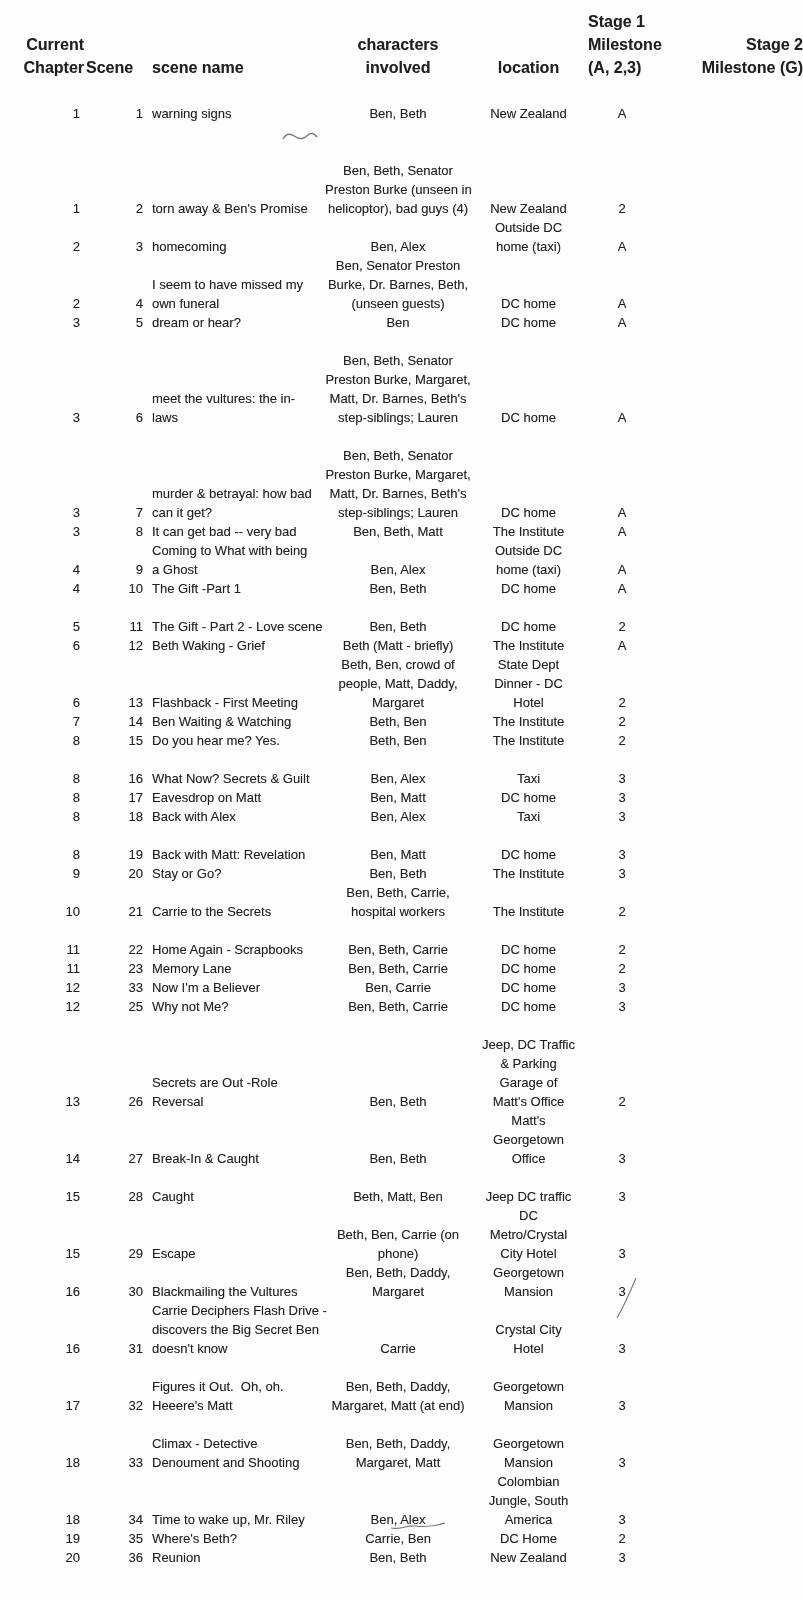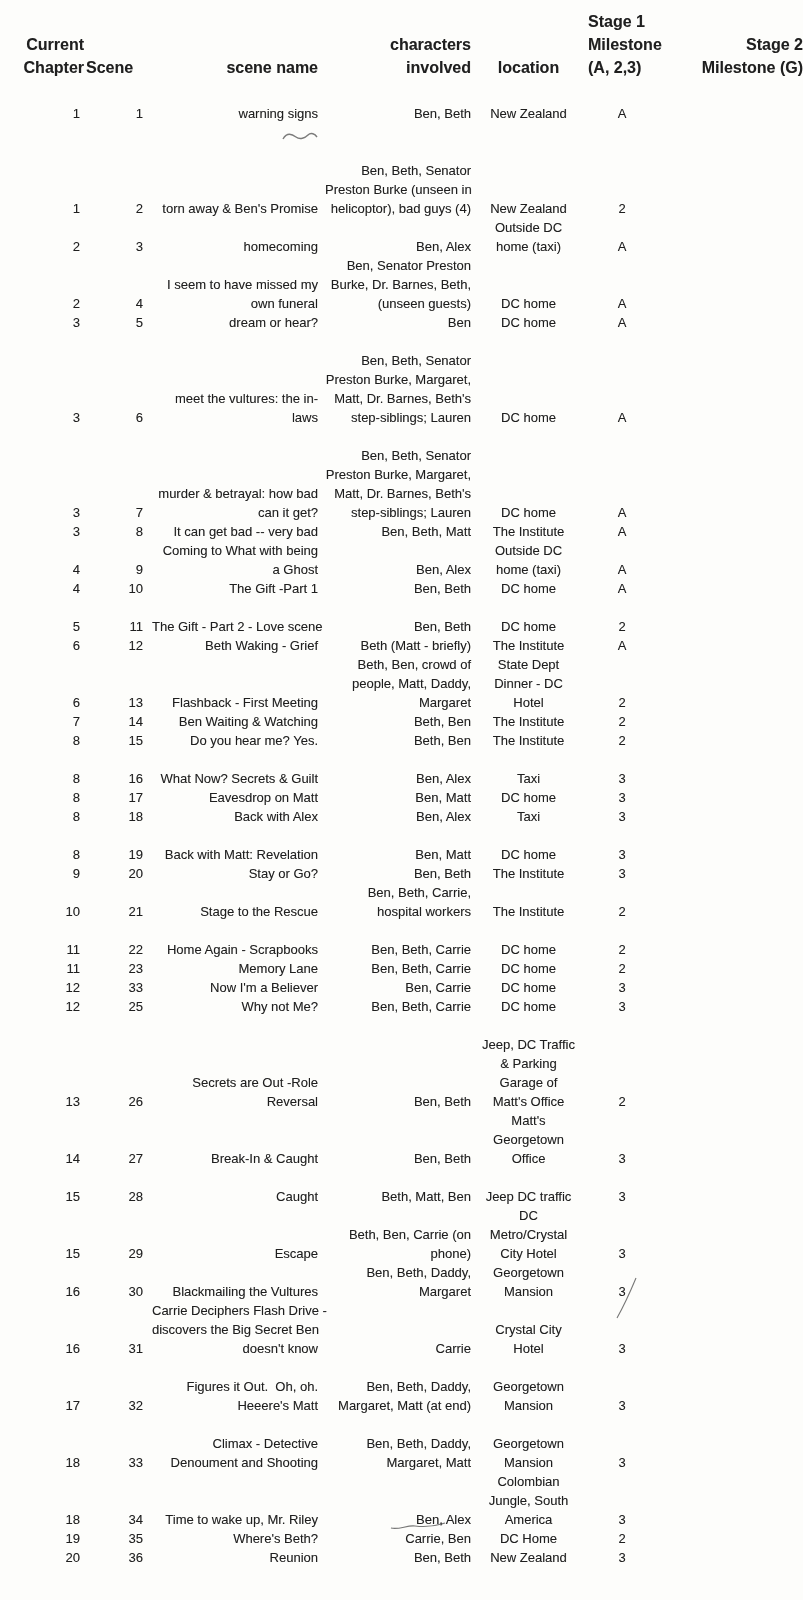--- a/index.html
+++ b/index.html
@@ -32,22 +32,22 @@
     font-size: 16px;
     line-height: 23px;
     padding-top: 4px;
     padding-bottom: 8px;
     text-align: left;
   }
   td.col-chapter { text-align: right; padding-right: 4px; }
   th.col-chapter { text-align: right;  padding-left: 8px; }
   td.col-scene   { text-align: right; padding-right: 3px; }
   th.col-scene   { text-align: left;  padding-left: 2px; margin-left: 28px; }
-  .col-name   { text-align: right; padding-left: 6px; }
-  .col-chars  { text-align: right; padding-left: 7px; }
+  .col-name   { text-align: left; padding-left: 6px; }
+  .col-chars  { text-align: center; padding-left: 7px; }
   .col-loc    { text-align: center; padding-left: 7px; }
   td.col-stage1 { text-align: center; }
   th.col-stage1 { text-align: left; padding-left: 9px; }
   .col-stage2 { text-align: right; padding-left: 10px; }
   tr.spacer td { padding: 0; line-height: 0; white-space: normal; }
   svg.artifacts {
     position: absolute;
     left: 0; top: 0;
     width: 803px; height: 1600px;
     pointer-events: none;
@@ -302,21 +302,21 @@
           <td class="col-scene">20</td>
           <td class="col-name">Stay or Go?</td>
           <td class="col-chars">Ben, Beth</td>
           <td class="col-loc">The Institute</td>
           <td class="col-stage1">3</td>
           <td class="col-stage2"></td>
         </tr>
         <tr>
           <td class="col-chapter">10</td>
           <td class="col-scene">21</td>
-          <td class="col-name">Stage to the Rescue</td>
+          <td class="col-name">Carrie to the Secrets</td>
           <td class="col-chars">Ben, Beth, Carrie,
 hospital workers</td>
           <td class="col-loc">The Institute</td>
           <td class="col-stage1">2</td>
           <td class="col-stage2"></td>
         </tr>
         <tr class="spacer">
           <td colspan="7" style="height: 19px;"></td>
         </tr>
         <tr>

